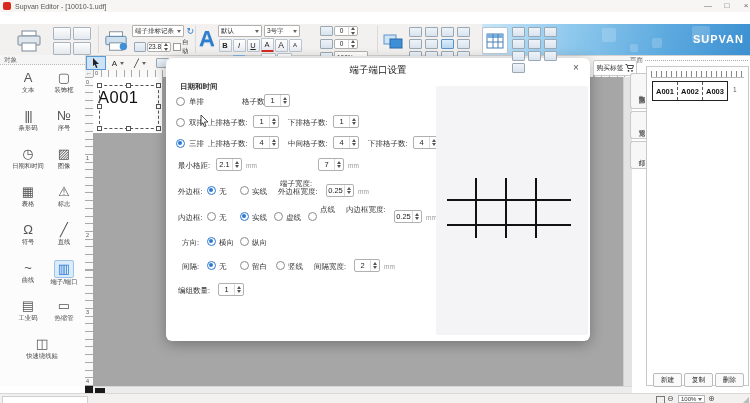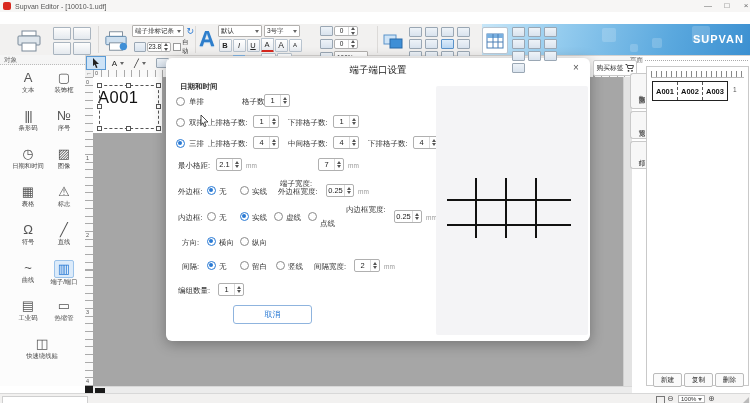--- a/index.html
+++ b/index.html
@@ -500,21 +500,21 @@
     <div class="dunit" style="left:192px;top:130px">mm</div>
 
     <div class="dlbl" style="left:12px;top:155px">内边框:</div>
     <div class="radio" style="left:41px;top:154px"></div>
     <div class="dlbl" style="left:53px;top:155px">无</div>
     <div class="radio sel" style="left:74px;top:154px"></div>
     <div class="dlbl" style="left:86px;top:155px">实线</div>
     <div class="radio" style="left:108px;top:154px"></div>
     <div class="dlbl" style="left:120px;top:155px">虚线</div>
     <div class="radio" style="left:142px;top:154px"></div>
-    <div class="dlbl" style="left:154px;top:161px">点线</div>
+    <div class="dlbl" style="left:154px;top:147px">点线</div>
     <div class="dlbl" style="left:180px;top:147px">内边框宽度:</div>
     <div class="spin dspin" style="left:228px;top:152px;width:28px">
       <div class="v">0.25</div>
         <div class="ud">
           <i class="up"></i>
           <i class="dn"></i>
         </div>
     </div>
     <div class="dunit" style="left:260px;top:156px">mm</div>
 
@@ -553,21 +553,20 @@
     <div class="preview">
       <svg width="152" height="249" viewBox="0 0 152 249">
         <line x1="11" y1="114" x2="135" y2="114" stroke="#111" stroke-width="2"></line>
         <line x1="11" y1="139" x2="135" y2="139" stroke="#111" stroke-width="2"></line>
         <line x1="40" y1="92" x2="40" y2="152" stroke="#111" stroke-width="2"></line>
         <line x1="70" y1="92" x2="70" y2="152" stroke="#111" stroke-width="2"></line>
         <line x1="100" y1="92" x2="100" y2="152" stroke="#111" stroke-width="2"></line>
       </svg>
     </div>
 
-    <div class="btn cancel" style="left:67px;top:247px">取消</div>
   </div>
 
   <div class="rhead">
     <span>页面</span>
     <span class="dots"></span>
   </div>
   <div class="buybtn">
     <span>购买标签</span>
     <svg width="9" height="8" viewBox="0 0 9 8" style="margin-left:1px">
       <path d="M0.5,0.5 h1.5 l1,4 h4.5 l1,-3 h-6" fill="none" stroke="#333" stroke-width="0.9"></path>

